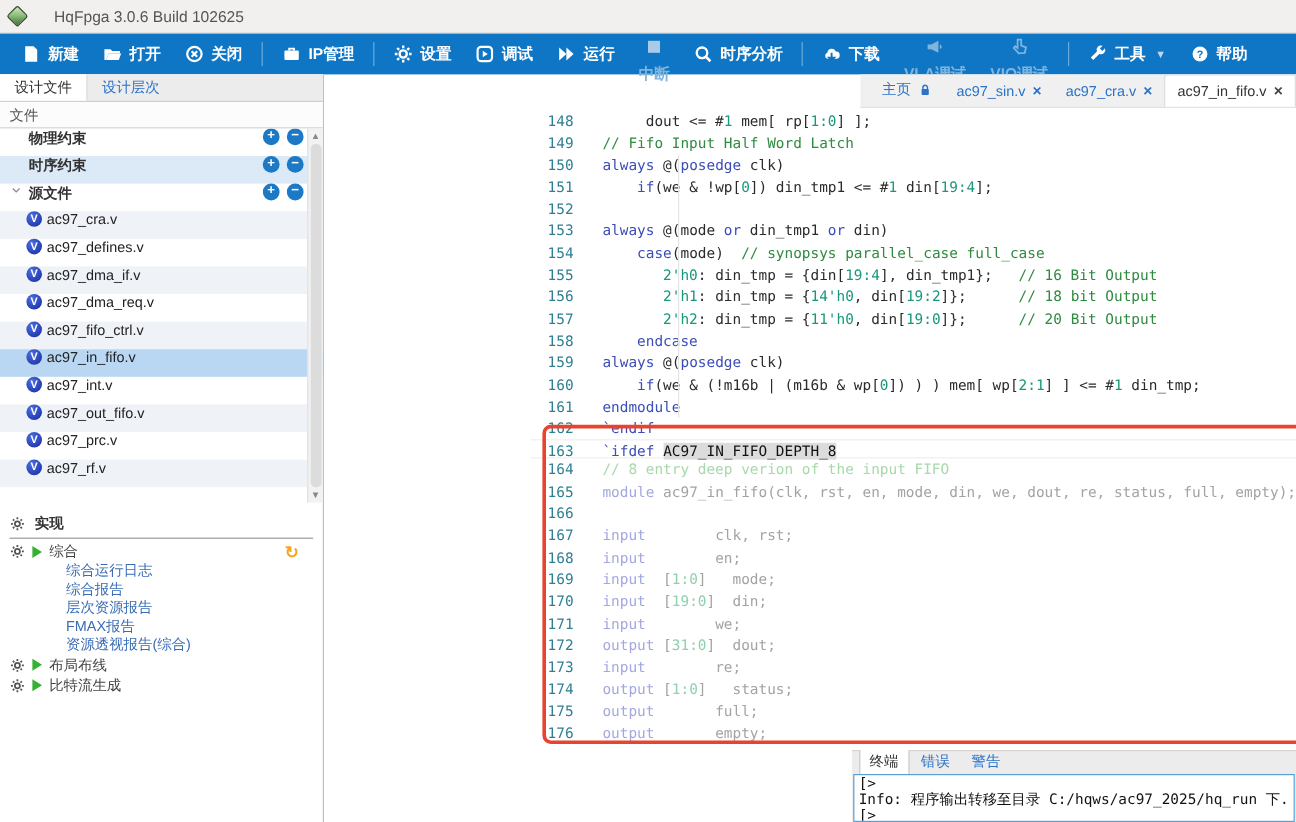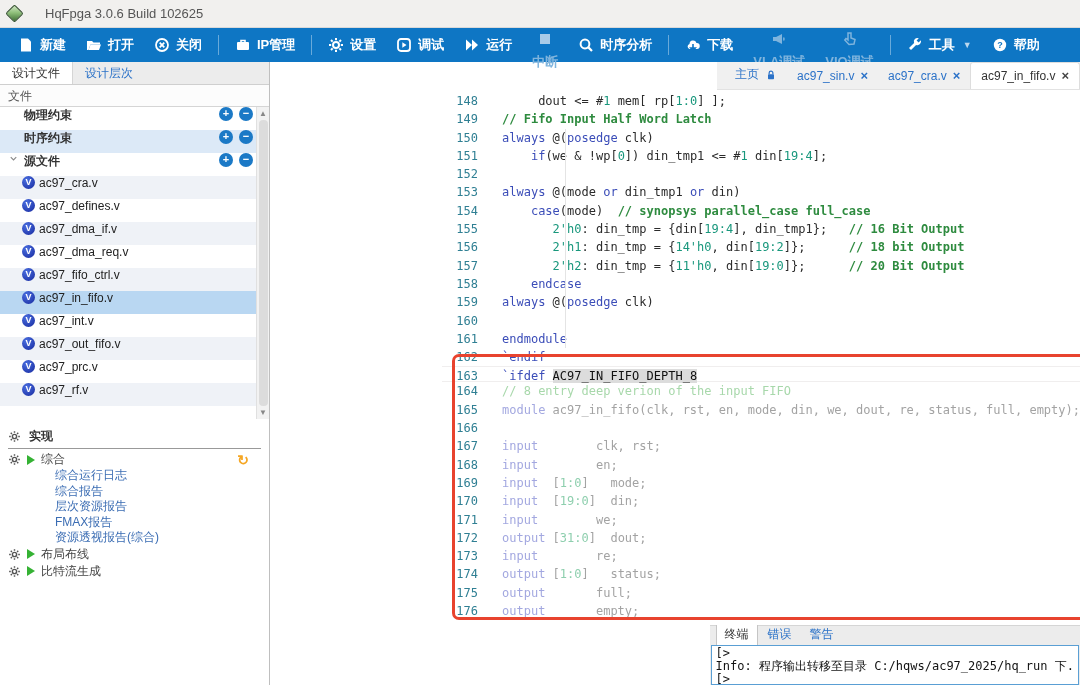--- a/index.html
+++ b/index.html
@@ -56,21 +56,21 @@
   .edtab { display:flex; align-items:center; gap:6px; padding:5px 10px 6px; color:#2b72c8; cursor:default; }
   .edtab.active { background:#fff; color:#333; border:1px solid #ddd; border-bottom:none; border-radius:3px 3px 0 0; }
   .edtab .x { font-weight:bold; font-size:13px; }
   .edtab.active .x { color:#444; }
   .codewrap { position:relative; height:535px; background:#fff; overflow:hidden; font-family:"DejaVu Sans Mono","Liberation Mono",monospace; font-size:12px; }
   .codelines { padding-top:2px; }
   .cl { display:flex; height:18.3px; line-height:18.3px; white-space:pre; }
   .cl.cur { border-top:1px solid #f0eeee; border-bottom:1px solid #f0eeee; height:16px; }
   .ln { width:36px; text-align:right; color:#2f7f93; flex:none; }
   .ct { padding-left:24px; }
-  .tk-k { color:#3b4db8; } .tk-n { color:#18977c; } .tk-c { color:#2e8b3f;font-weight:bold; } .tk-p { color:#2b2b2b; }
+  .tk-k { color:#3b4db8; } .tk-n { color:#18977c; } .tk-c { color:#2e8b3f; } .tk-p { color:#2b2b2b; }
   .tk-fk { color:#a3a8e0; } .tk-fp { color:#a3a3a3; } .tk-fn { color:#8ecfae; } .tk-fc { color:#a8d8ab; }
   .tk-hl { color:#111; background:#dcdcdc; }
   .indentguide { position:absolute; width:1px; background:#e4e4e4; left:123px; }
   .redbox { position:absolute; left:10px; top:264px; width:672px; height:266px; border:3px solid #e8432e; border-radius:7px; pointer-events:none; z-index:5; }
 
   
   .bottom { height:60px; background:#ececec; border-top:1px solid #d5d5d5; display:flex; flex-direction:column; }
   .btabs { height:19px; display:flex; gap:2px; padding-left:6px; font-size:12px; align-items:flex-end; }
   .btab { padding:1px 8px 2px; color:#2b72c8; }
   .btab.active { background:#fff; color:#333; border:1px solid #c5c5c5; border-bottom:none; }
@@ -383,21 +383,21 @@
           <div class="cl"><span class="ln">150</span><span class="ct"><span class="tk-k">always</span><span class="tk-p"> @(</span><span class="tk-k">posedge</span><span class="tk-p"> clk)</span></span></div>
           <div class="cl"><span class="ln">151</span><span class="ct"><span class="tk-p">    </span><span class="tk-k">if</span><span class="tk-p">(we &amp; !wp[</span><span class="tk-n">0</span><span class="tk-p">]) din_tmp1 &lt;= #</span><span class="tk-n">1</span><span class="tk-p"> din[</span><span class="tk-n">19:4</span><span class="tk-p">];</span></span></div>
           <div class="cl"><span class="ln">152</span><span class="ct"></span></div>
           <div class="cl"><span class="ln">153</span><span class="ct"><span class="tk-k">always</span><span class="tk-p"> @(mode </span><span class="tk-k">or</span><span class="tk-p"> din_tmp1 </span><span class="tk-k">or</span><span class="tk-p"> din)</span></span></div>
           <div class="cl"><span class="ln">154</span><span class="ct"><span class="tk-p">    </span><span class="tk-k">case</span><span class="tk-p">(mode)  </span><span class="tk-c">// synopsys parallel_case full_case</span></span></div>
           <div class="cl"><span class="ln">155</span><span class="ct"><span class="tk-p">       </span><span class="tk-n">2'h0</span><span class="tk-p">: din_tmp = {din[</span><span class="tk-n">19:4</span><span class="tk-p">], din_tmp1};   </span><span class="tk-c">// 16 Bit Output</span></span></div>
           <div class="cl"><span class="ln">156</span><span class="ct"><span class="tk-p">       </span><span class="tk-n">2'h1</span><span class="tk-p">: din_tmp = {</span><span class="tk-n">14'h0</span><span class="tk-p">, din[</span><span class="tk-n">19:2</span><span class="tk-p">]};      </span><span class="tk-c">// 18 bit Output</span></span></div>
           <div class="cl"><span class="ln">157</span><span class="ct"><span class="tk-p">       </span><span class="tk-n">2'h2</span><span class="tk-p">: din_tmp = {</span><span class="tk-n">11'h0</span><span class="tk-p">, din[</span><span class="tk-n">19:0</span><span class="tk-p">]};      </span><span class="tk-c">// 20 Bit Output</span></span></div>
           <div class="cl"><span class="ln">158</span><span class="ct"><span class="tk-p">    </span><span class="tk-k">endcase</span></span></div>
           <div class="cl"><span class="ln">159</span><span class="ct"><span class="tk-k">always</span><span class="tk-p"> @(</span><span class="tk-k">posedge</span><span class="tk-p"> clk)</span></span></div>
-          <div class="cl"><span class="ln">160</span></div>
+          <div class="cl"><span class="ln">160</span><span class="ct"><span class="tk-p">    </span><span class="tk-k">if</span><span class="tk-p">(we &amp; (!m16b | (m16b &amp; wp[</span><span class="tk-n">0</span><span class="tk-p">]) ) ) mem[ wp[</span><span class="tk-n">2:1</span><span class="tk-p">] ] &lt;= #</span><span class="tk-n">1</span><span class="tk-p"> din_tmp;</span></span></div>
           <div class="cl"><span class="ln">161</span><span class="ct"><span class="tk-k">endmodule</span></span></div>
           <div class="cl"><span class="ln">162</span><span class="ct"><span class="tk-k">`endif</span></span></div>
           <div class="cl cur"><span class="ln">163</span><span class="ct"><span class="tk-k">`ifdef</span><span class="tk-p"> </span><span class="tk-hl">AC97_IN_FIFO_DEPTH_8</span></span></div>
           <div class="cl"><span class="ln">164</span><span class="ct"><span class="tk-fc">// 8 entry deep verion of the input FIFO</span></span></div>
           <div class="cl"><span class="ln">165</span><span class="ct"><span class="tk-fk">module</span><span class="tk-fp"> ac97_in_fifo(clk, rst, en, mode, din, we, dout, re, status, full, empty);</span></span></div>
           <div class="cl"><span class="ln">166</span><span class="ct"></span></div>
           <div class="cl"><span class="ln">167</span><span class="ct"><span class="tk-fk">input</span><span class="tk-fp">        clk, rst;</span></span></div>
           <div class="cl"><span class="ln">168</span><span class="ct"><span class="tk-fk">input</span><span class="tk-fp">        en;</span></span></div>
           <div class="cl"><span class="ln">169</span><span class="ct"><span class="tk-fk">input</span><span class="tk-fp">  [</span><span class="tk-fn">1:0</span><span class="tk-fp">]   mode;</span></span></div>
           <div class="cl"><span class="ln">170</span><span class="ct"><span class="tk-fk">input</span><span class="tk-fp">  [</span><span class="tk-fn">19:0</span><span class="tk-fp">]  din;</span></span></div>

